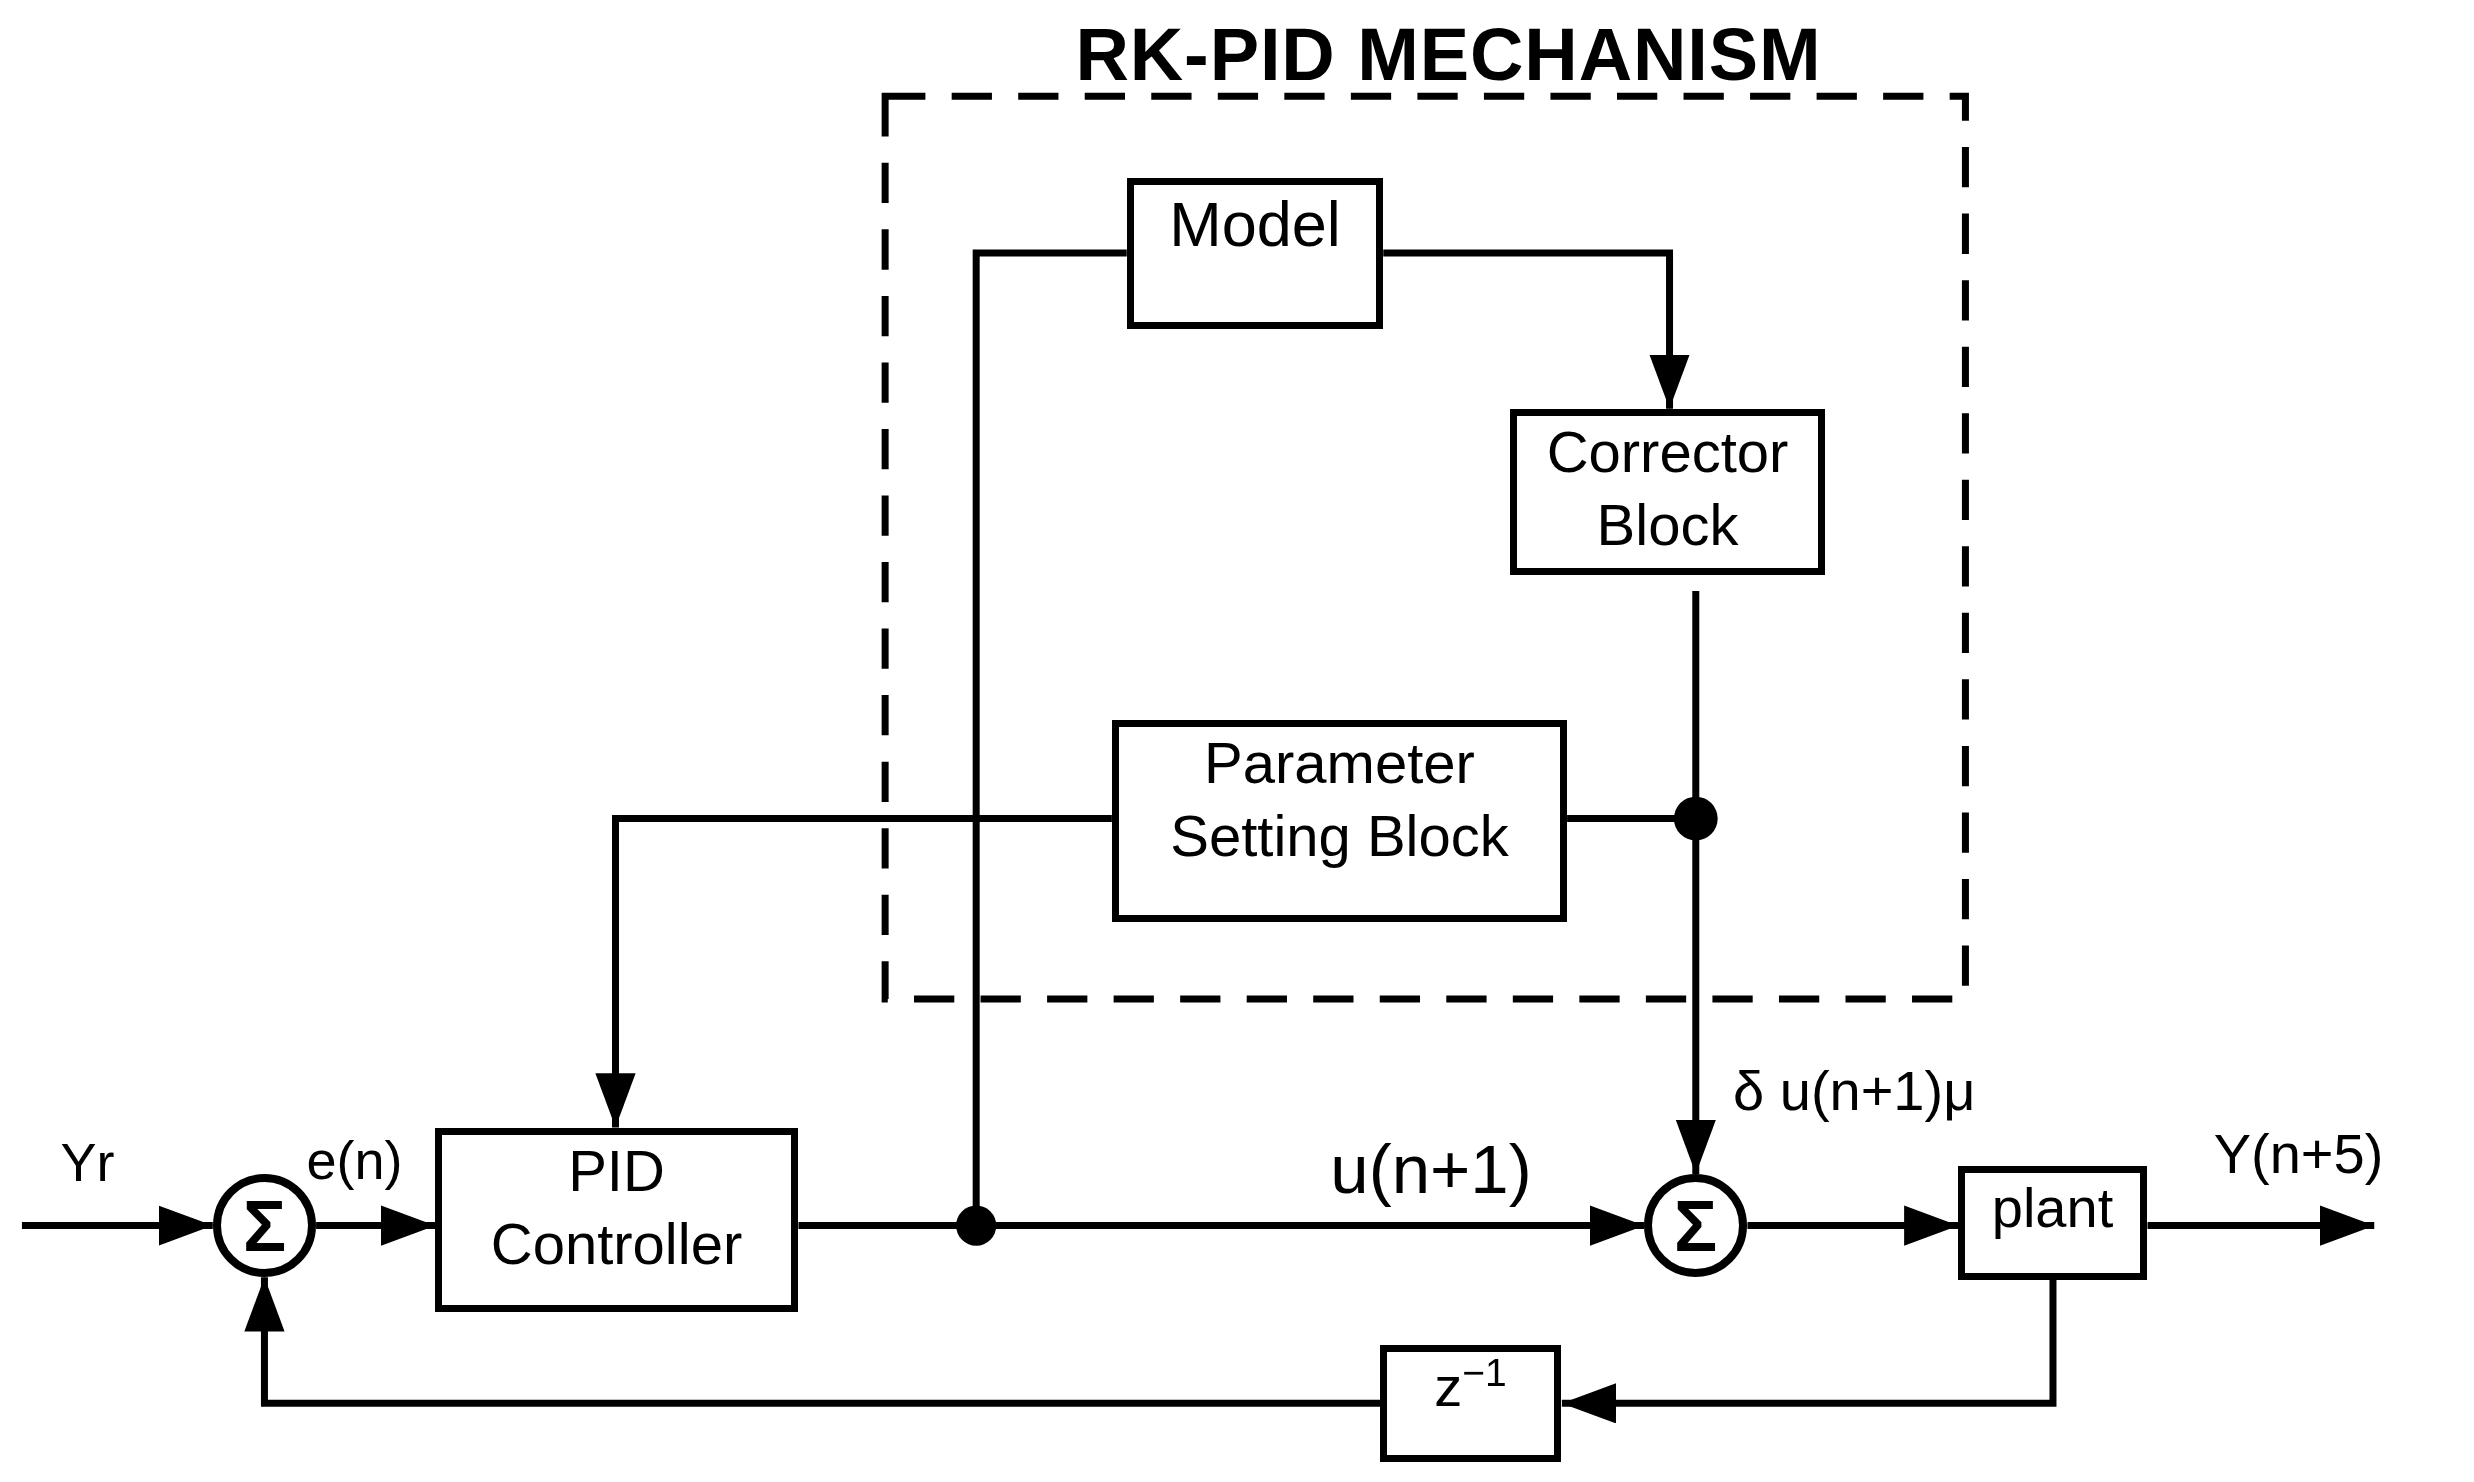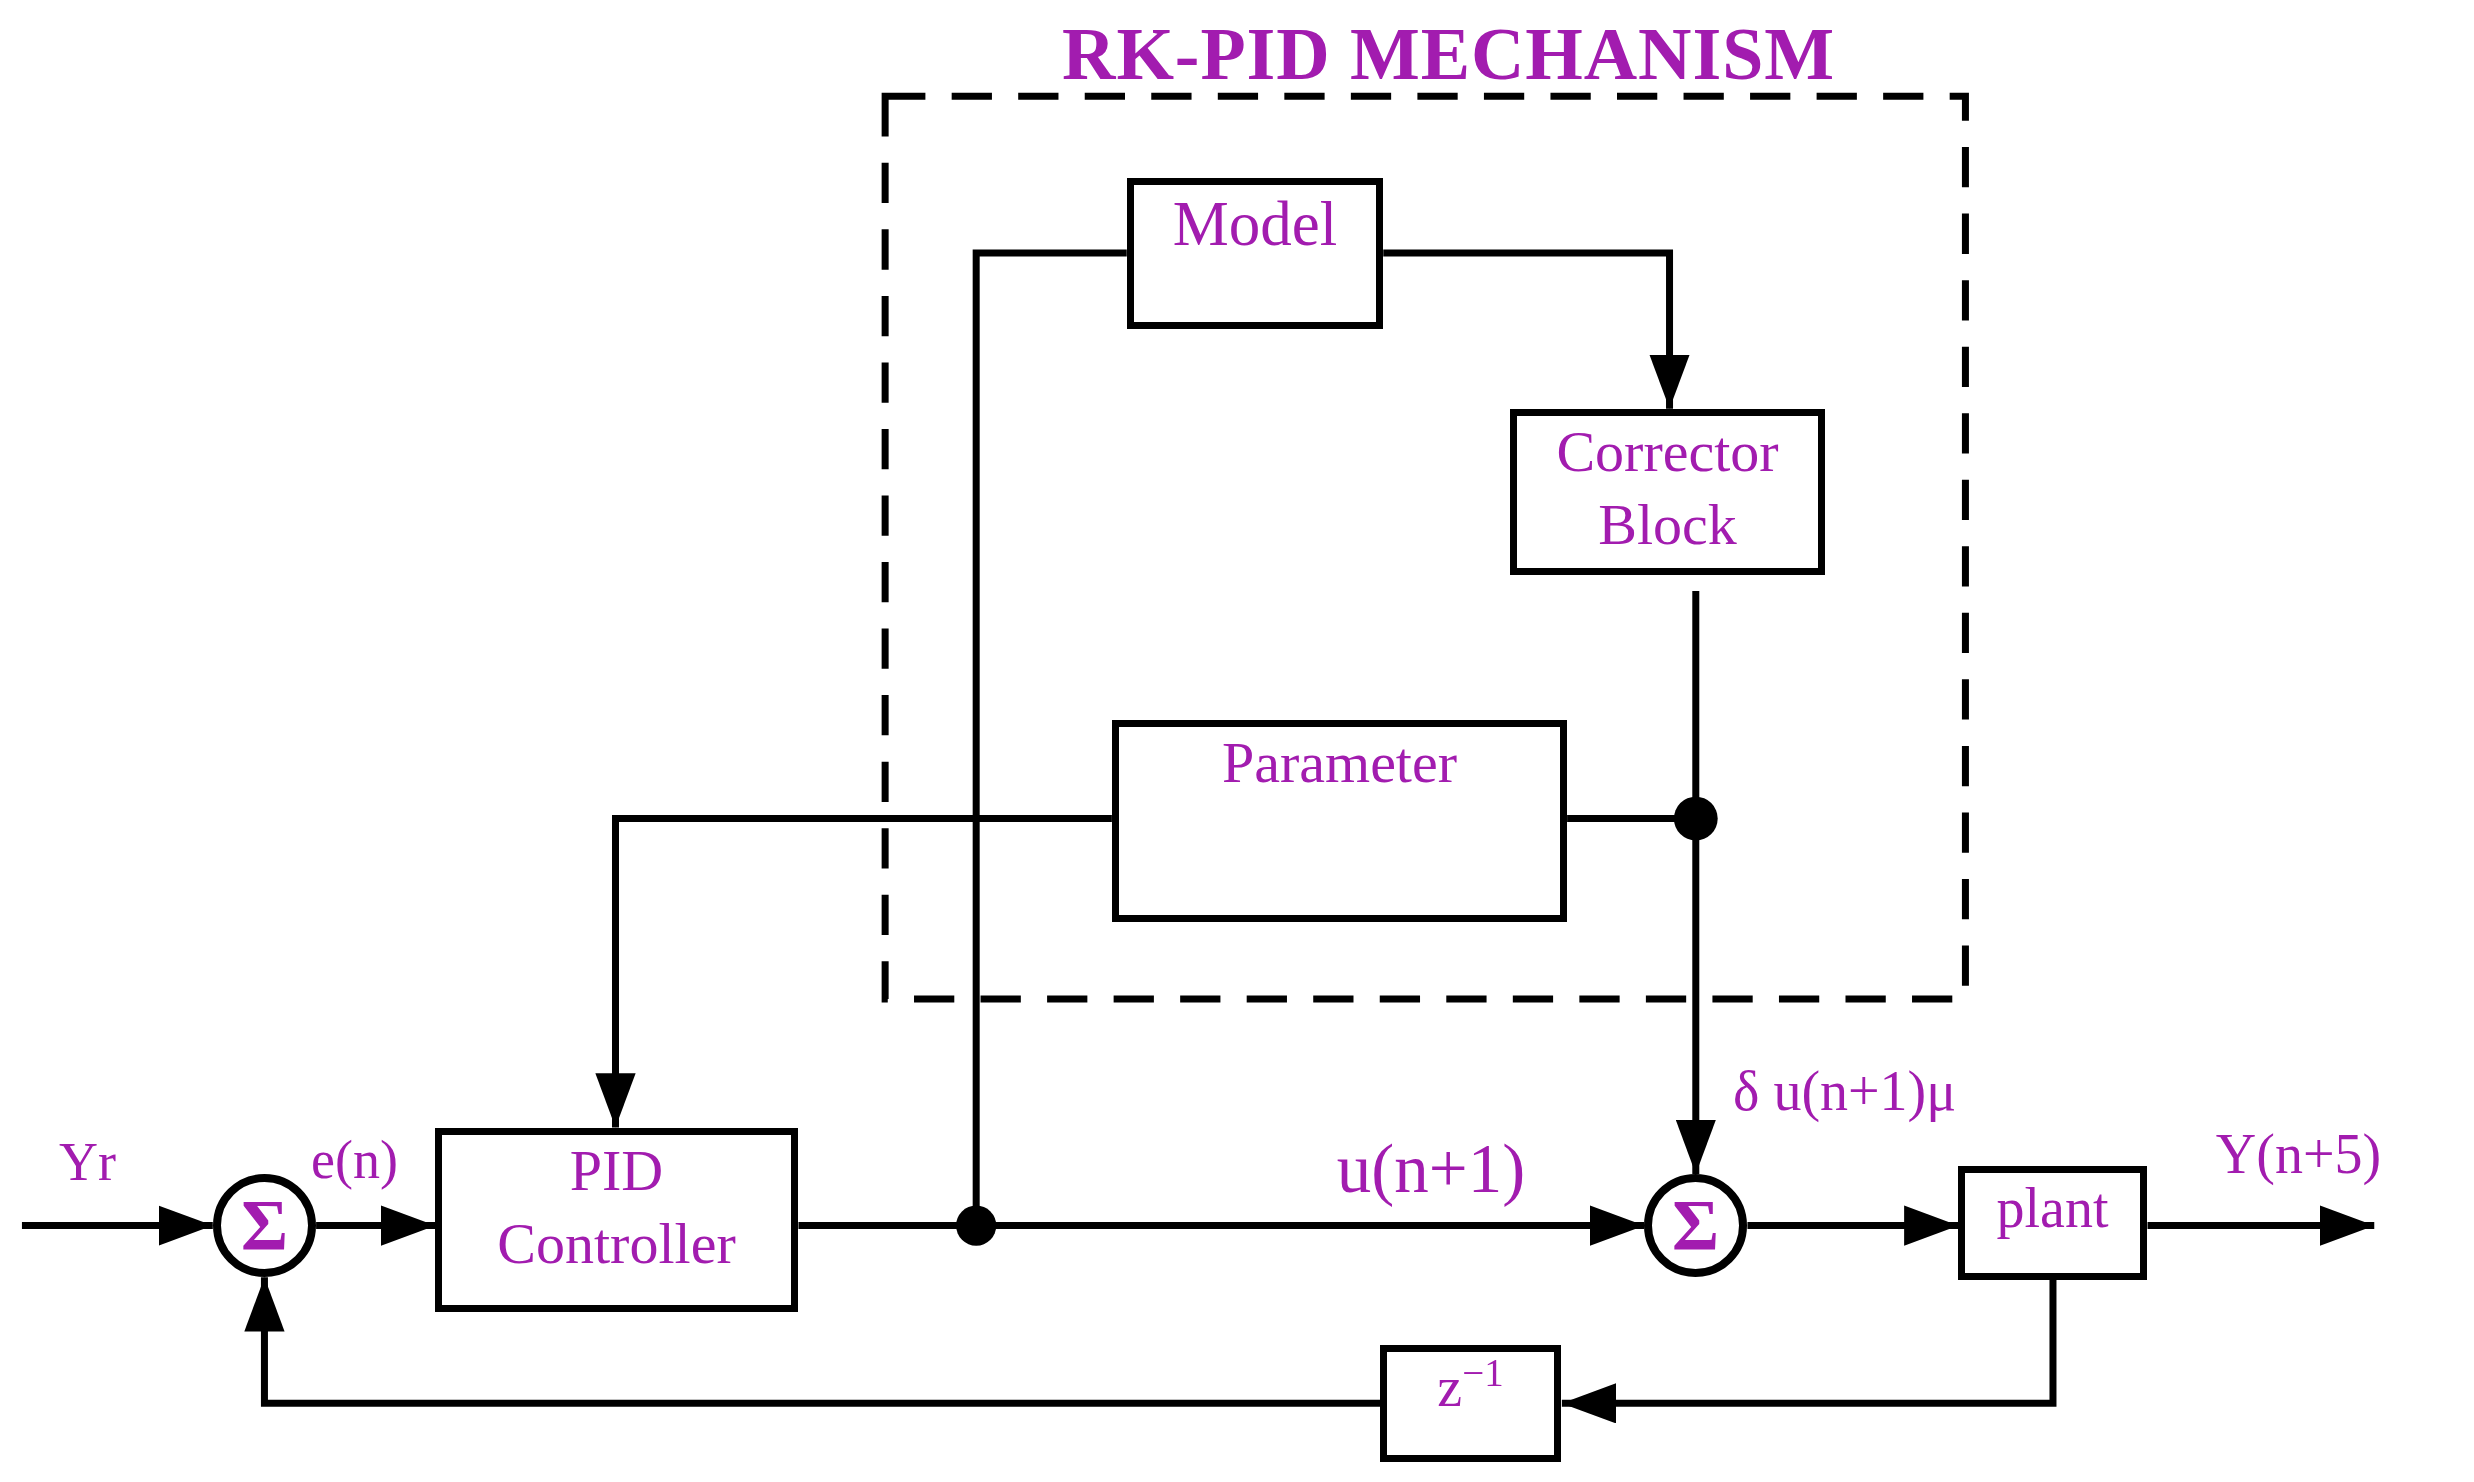--- a/index.html
+++ b/index.html
@@ -5,22 +5,22 @@
   html, body {
     margin: 0;
     padding: 0;
     background: #ffffff;
   }
   #canvas {
     position: relative;
     width: 2475px;
     height: 1483px;
     background: #ffffff;
-    font-family: Liberation Serif, serif;
-    color: #a21caf;
+    font-family: Liberation Sans, sans-serif;
+    color: #000000;
     overflow: hidden;
   }
   #wires {
     position: absolute;
     left: 0; top: 0;
     width: 2475px; height: 1483px;
   }
   .block {
     position: absolute;
     border: 7px solid #000000;
@@ -123,20 +123,21 @@
     <div class="block-label">Model</div>
   </div>
 
   <div id="corrector-box" class="block">
     <div class="block-label">Corrector</div>
     <div class="block-label">Block</div>
   </div>
 
   <div id="parameter-box" class="block">
     <div class="block-label">Parameter</div>
+    <div class="block-label">Setting Block</div>
   </div>
 
   <div id="pid-box" class="block">
     <div class="block-label">PID</div>
     <div class="block-label">Controller</div>
   </div>
 
   <div id="plant-box" class="block">
     <div class="block-label">plant</div>
   </div>

